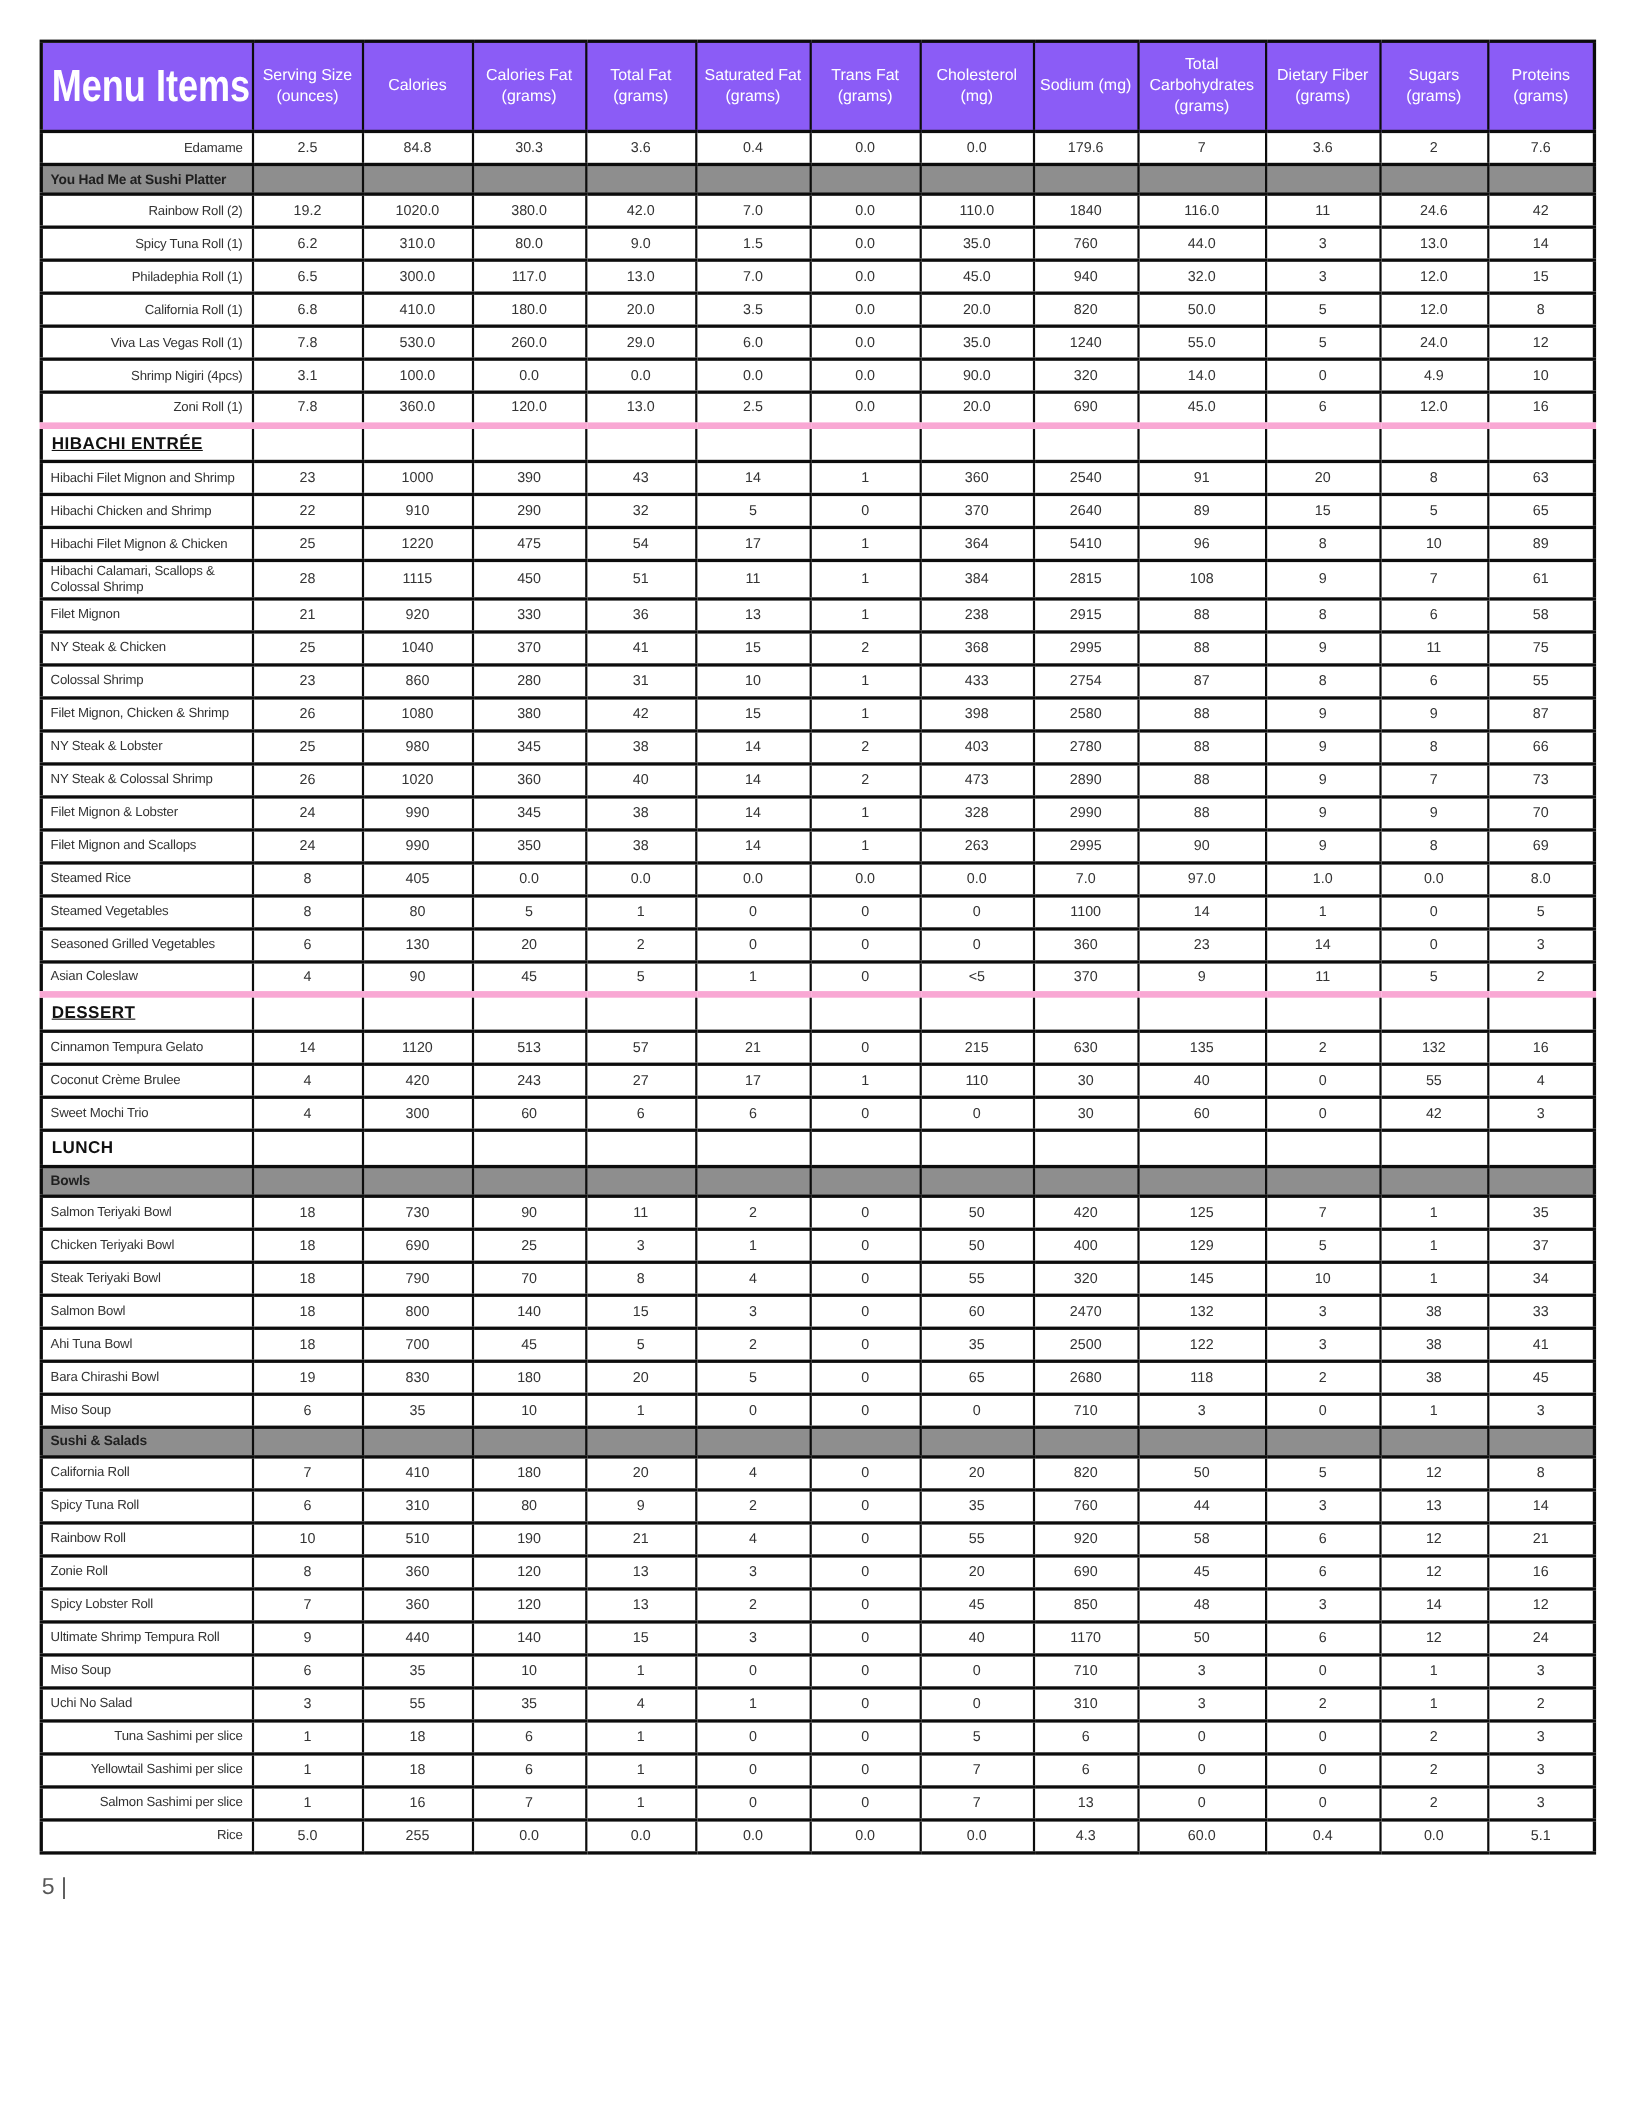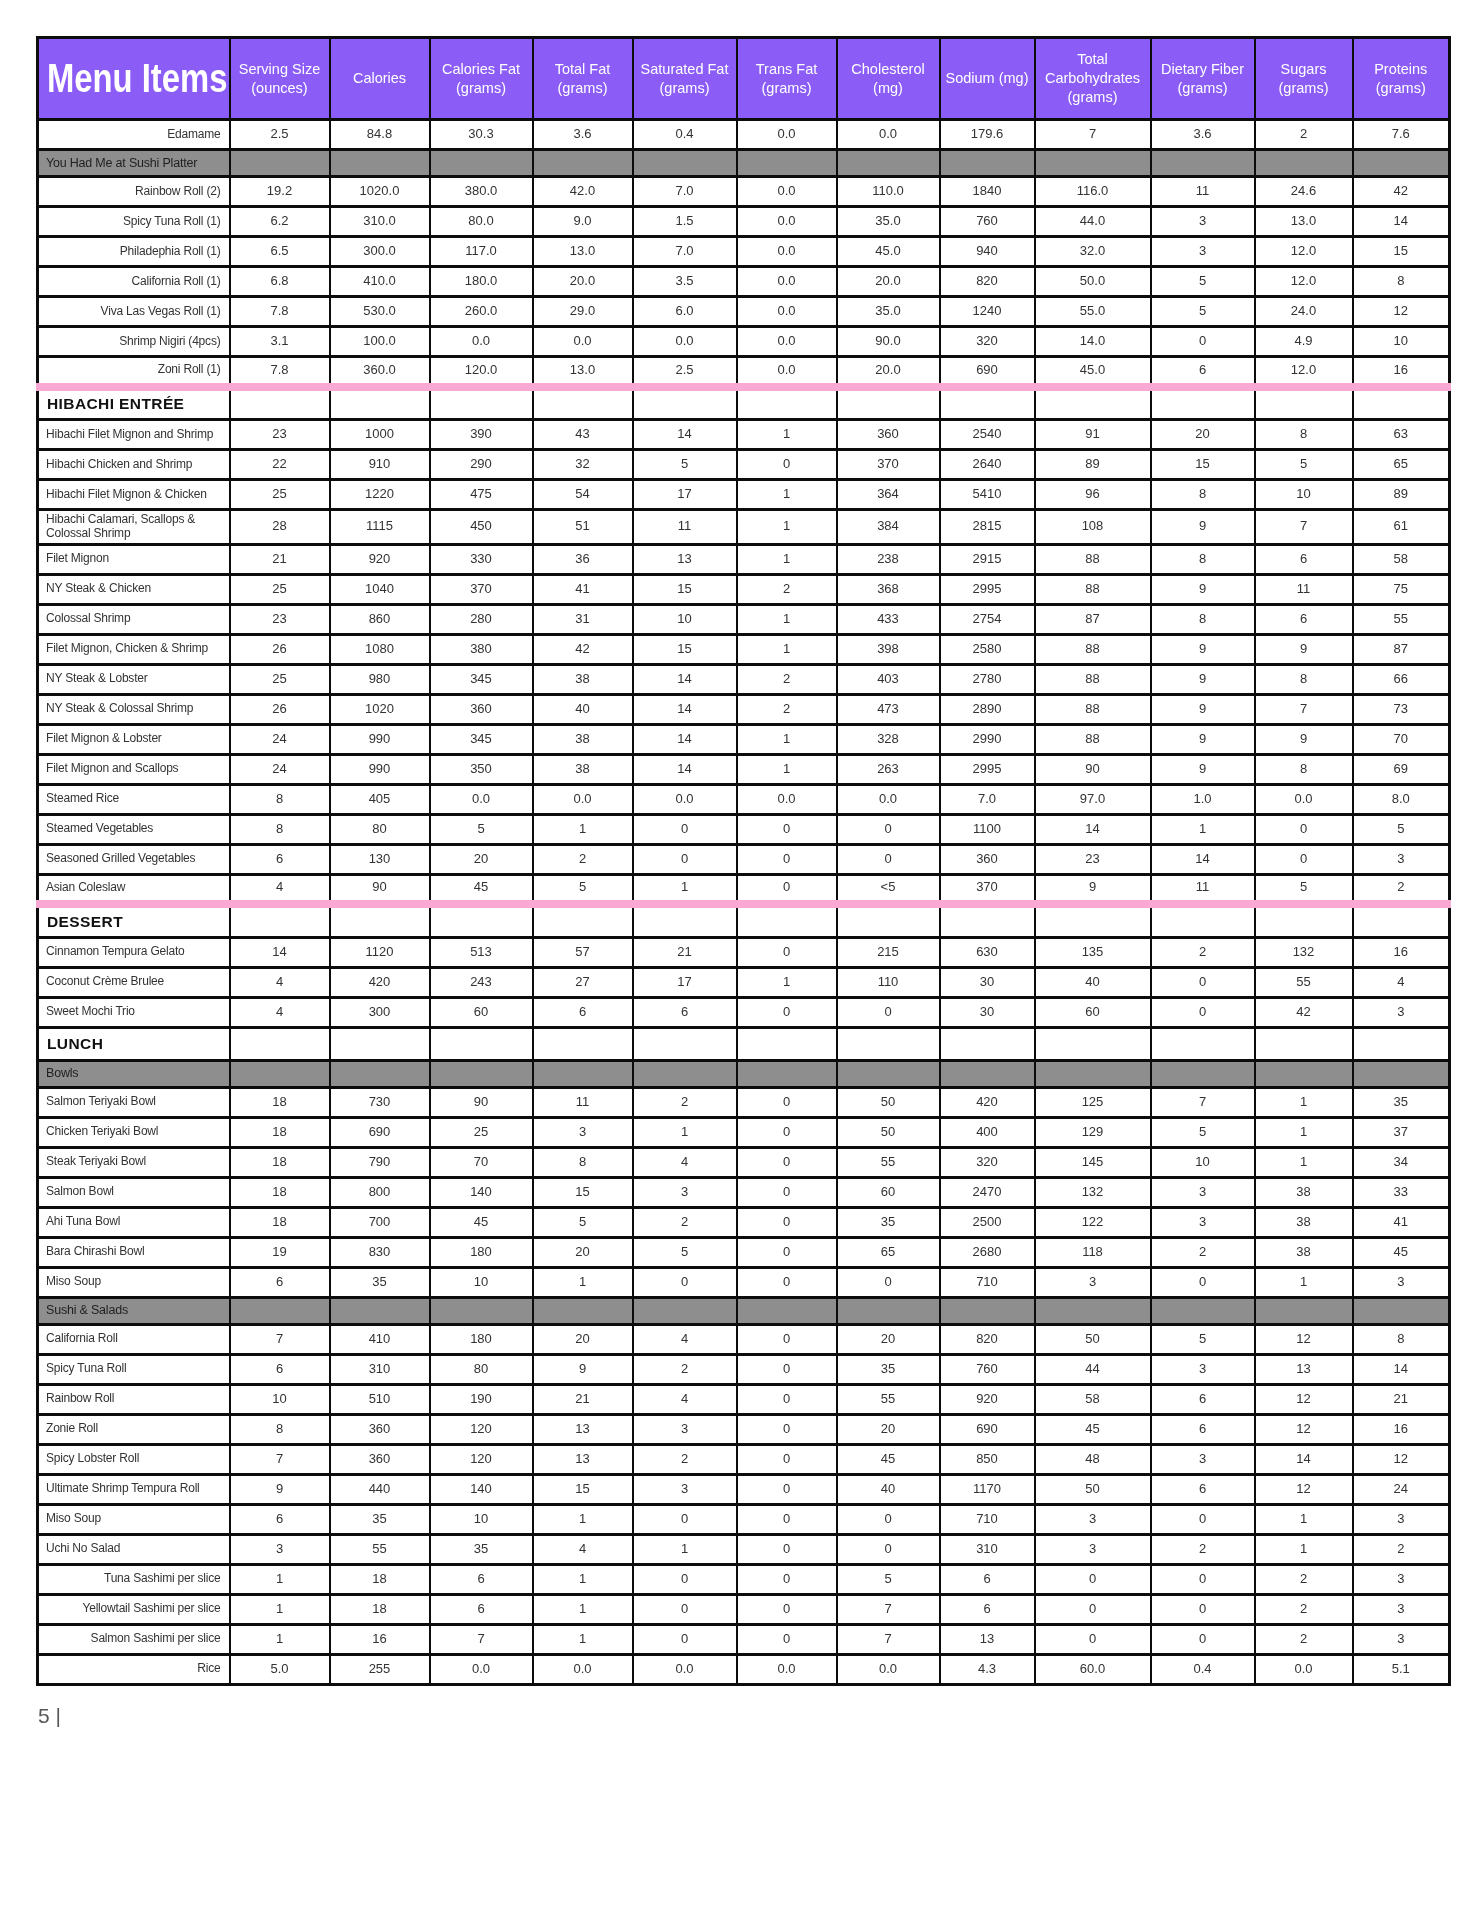--- a/index.html
+++ b/index.html
@@ -53,28 +53,28 @@
     background: #ffffff;
   }
   td.name-cell { font-size: 12px; letter-spacing: -0.2px; }
   tr.row-item-r td.name-cell { text-align: right; padding-right: 8px; }
   tr.row-item-l td.name-cell { text-align: left; padding-left: 7px; }
   tr.row-subsection td {
     background: #8e8e8e;
     color: #1f1f1f;
     height: 27px;
   }
-  tr.row-subsection td.name-cell { text-align: left; padding-left: 7px; font-size: 12.5px; }
+  tr.row-subsection td.name-cell { text-align: left; padding-left: 7px; font-size: 12.5px; font-weight: bold; }
   tr.row-section td { height: 33px; }
   tr.row-section td.name-cell {
     text-align: left; padding-left: 8px;
     font-weight: 700; font-size: 15.5px;
     letter-spacing: 0.4px; color: #111111;
   }
-  tr.divider-above td { border-top: 8px solid #f9a8d4; }
+  tr.divider-above td { border-top: 6px solid #f9a8d4; text-decoration: underline; }
 
   .page-num {
     margin: 18px 0 0 2px;
     font-size: 21px;
     color: #575757;
   }
 </style>
 </head>
 <body>
 

